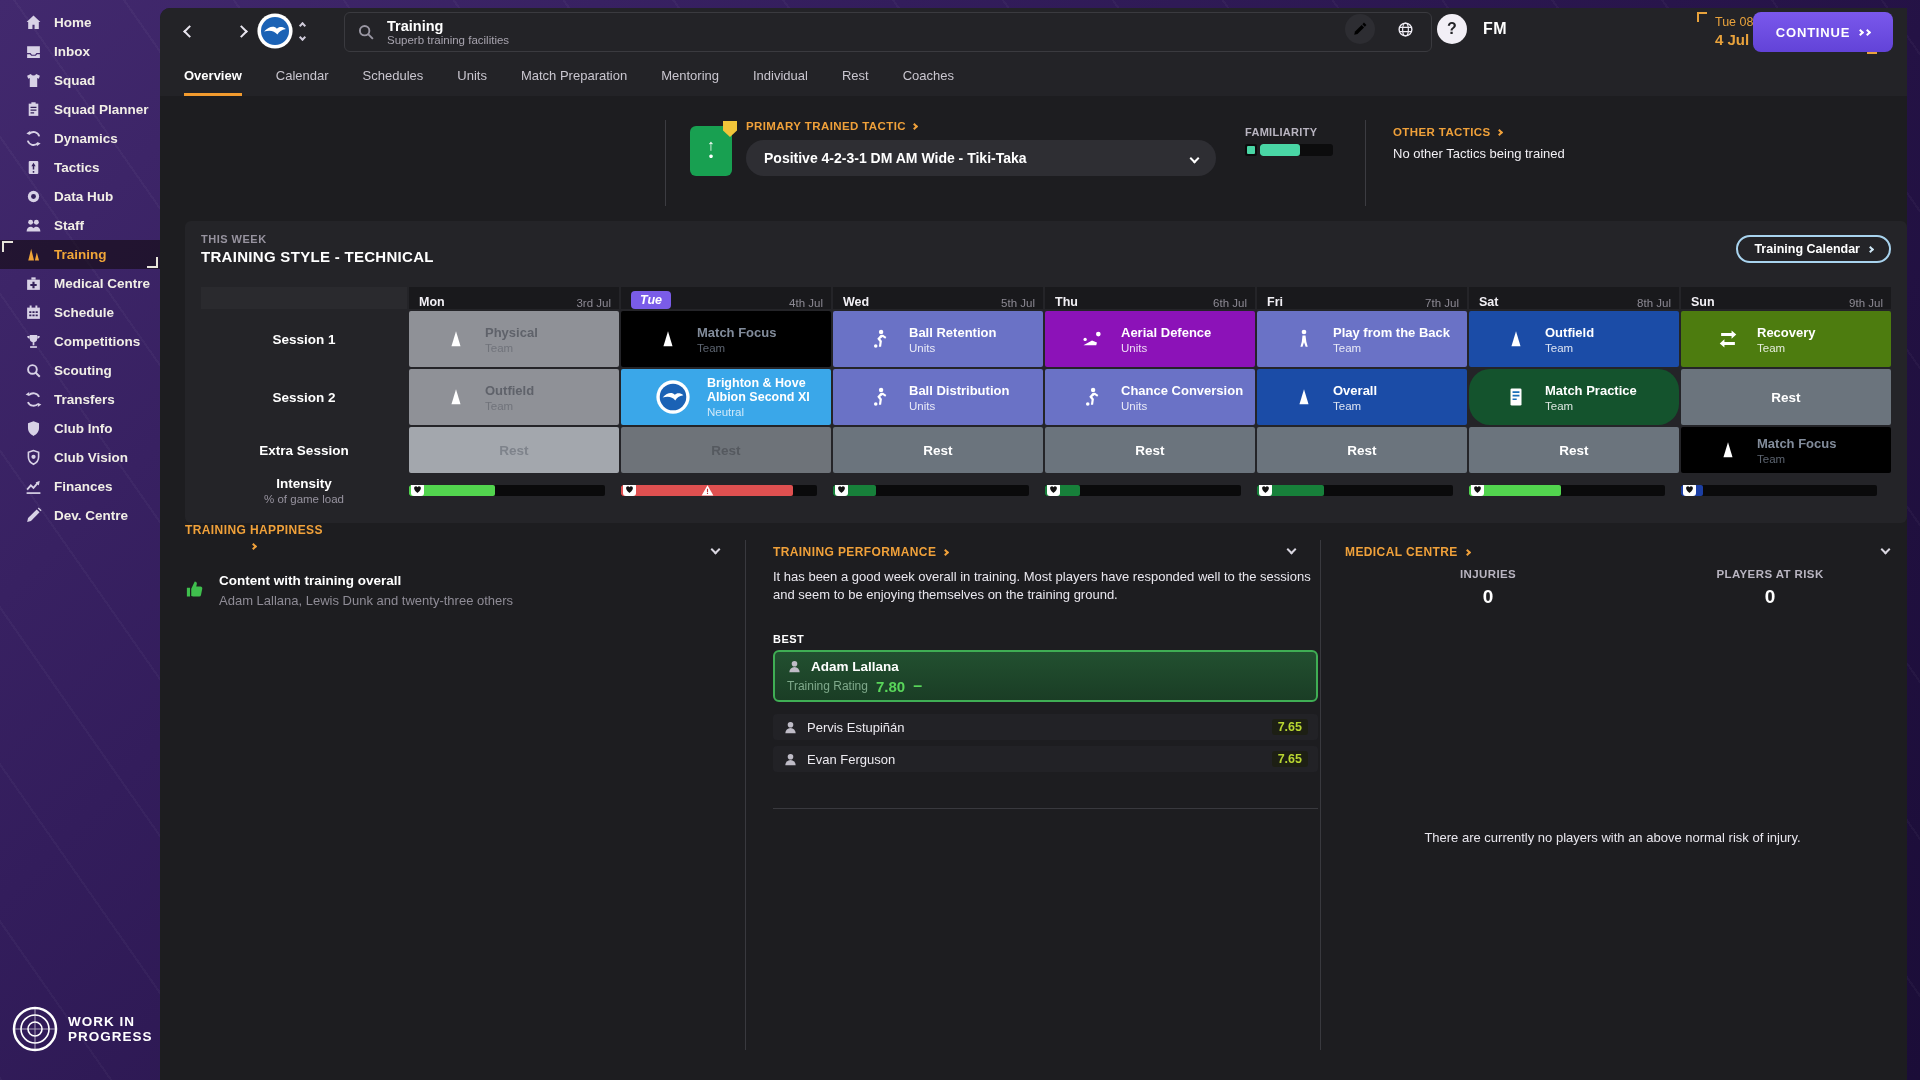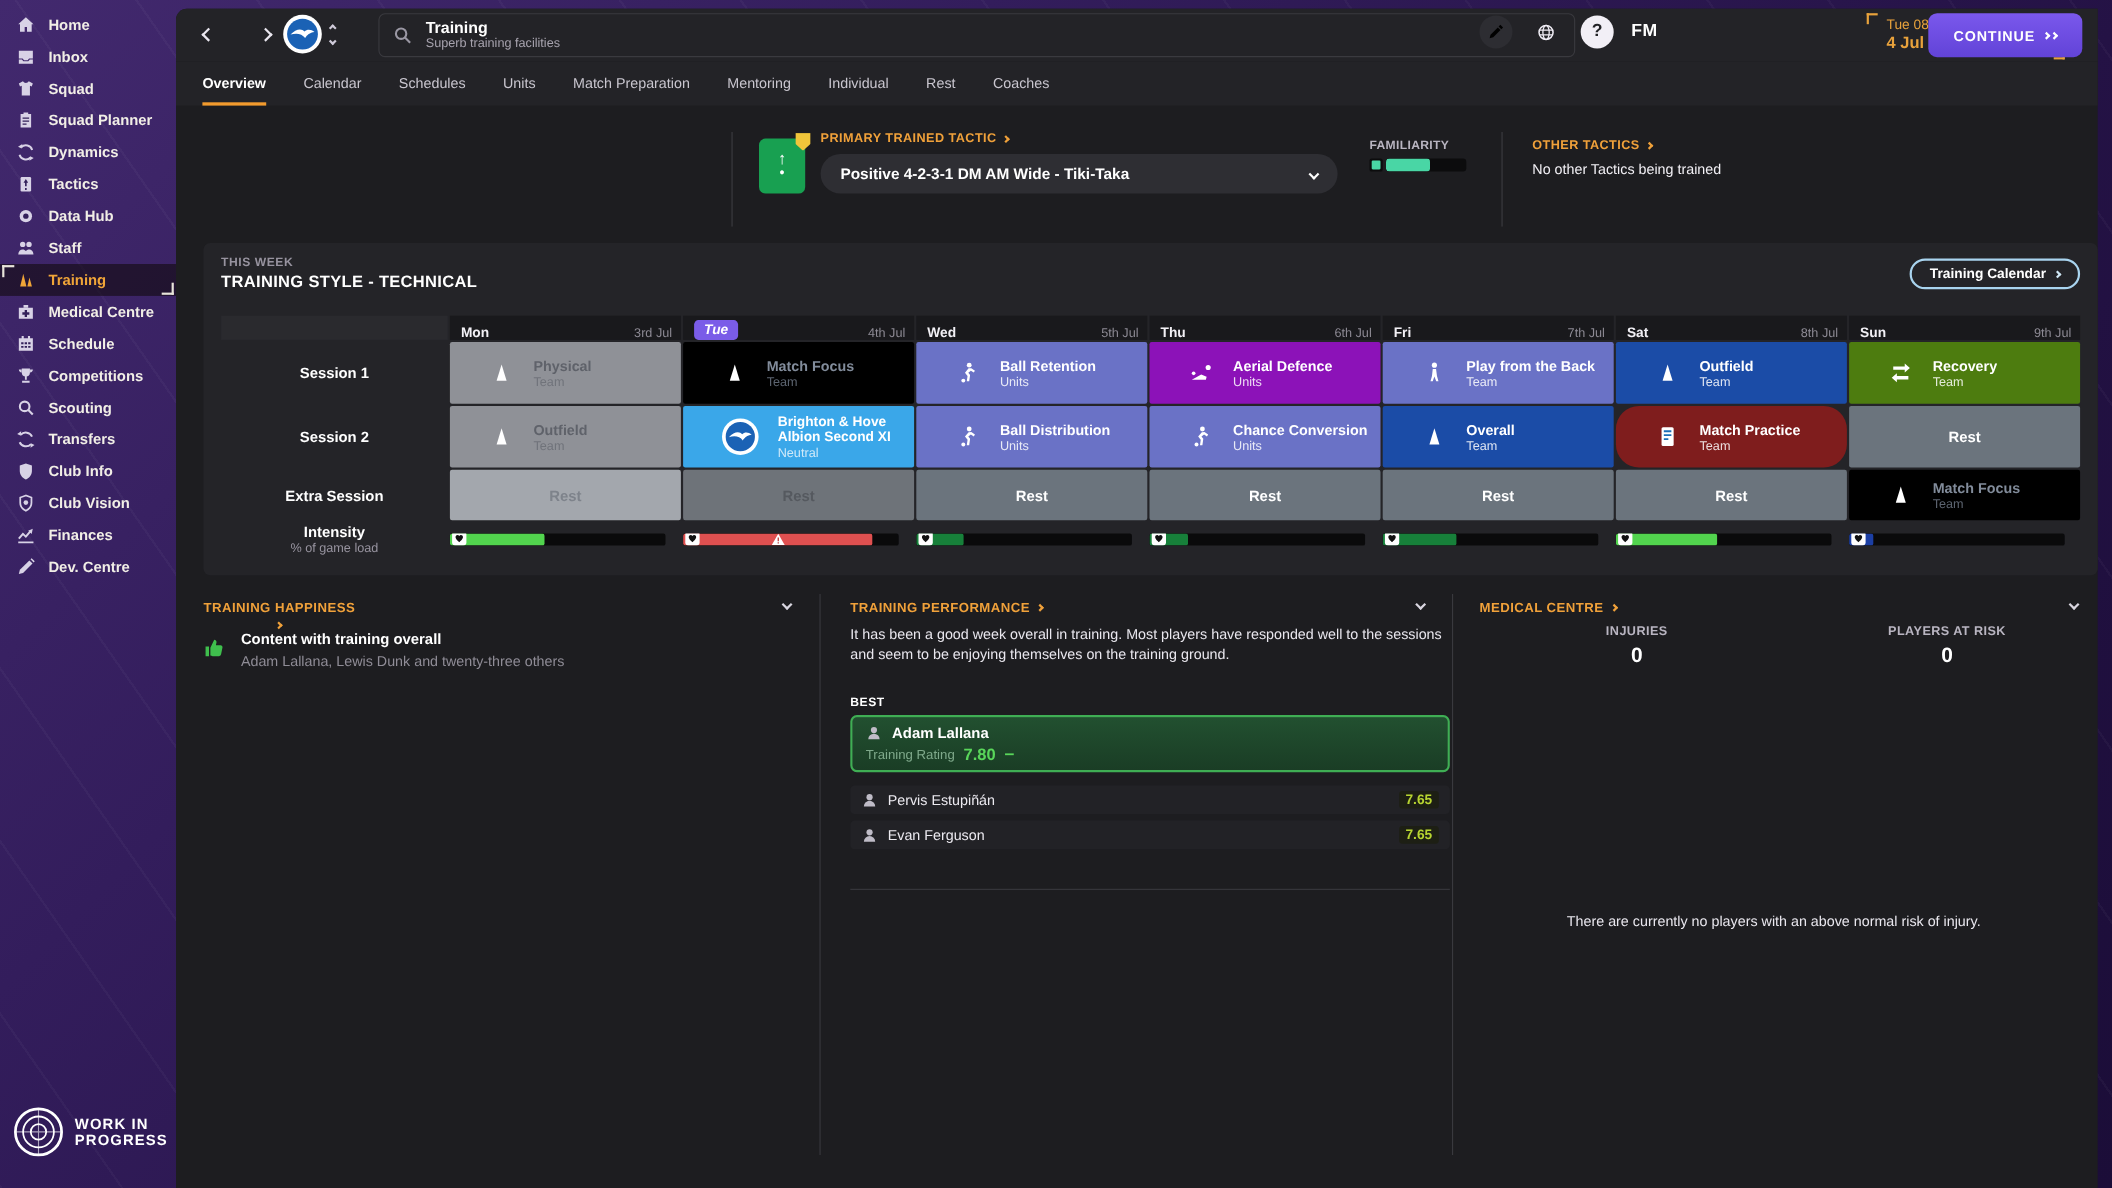--- a/index.html
+++ b/index.html
@@ -4,21 +4,21 @@
 <style>
   html,body{margin:0;padding:0;background:#17092b;}
   *{box-sizing:border-box;font-family:"Liberation Sans","DejaVu Sans",sans-serif;}
   #stage{position:relative;width:1920px;height:1080px;overflow:hidden;
     background:linear-gradient(135deg,#42296e 0%,#331d5c 30%,#241245 65%,#1b0d38 100%);}
   #stage::before{content:"";position:absolute;inset:0;
     background:repeating-linear-gradient(55deg,rgba(255,255,255,.03) 0 2px,transparent 2px 90px);
     pointer-events:none;}
   
   .sidebar{position:absolute;left:0;top:0;width:160px;height:1080px;padding-top:8px;}
-  .s-item{display:flex;align-items:center;gap:12px;height:29px;padding-left:15px;color:#f1eee6;
+  .s-item{display:flex;align-items:center;gap:12px;height:29px;padding-left:25px;color:#f1eee6;
     font-size:13.5px;font-weight:bold;cursor:pointer;position:relative;}
   .s-ico{width:17px;height:17px;color:#d8d2e6;flex:0 0 17px;}
   .s-ico svg{width:100%;height:100%;}
   .s-item.active{background:rgba(12,8,4,.55);color:#f0a538;}
   .s-item.active .s-ico{color:#f0a538;}
   .s-item.active::before{content:"";position:absolute;left:2px;top:1px;width:9px;height:9px;
     border-left:2px solid #e8e4da;border-top:2px solid #e8e4da;}
   .s-item.active::after{content:"";position:absolute;right:2px;bottom:1px;width:9px;height:9px;
     border-right:2px solid #e8e4da;border-bottom:2px solid #e8e4da;}
   .wip{position:absolute;left:12px;bottom:28px;display:flex;align-items:center;gap:10px;color:#fff;}
@@ -109,21 +109,21 @@
   .c-title{font-size:13px;font-weight:bold;line-height:15px;}
   .c-sub{font-size:11.5px;margin-top:2px;opacity:.85;}
   .cell.center{justify-content:center;padding-left:0;}
   .c-rest{font-size:13.5px;font-weight:bold;}
   
   .v-past{background:#8f9197;}           .v-past .c-title{color:#5f626a;} .v-past .c-sub{color:#6b6e76;}
   .v-night{background:#000000;}          .v-night .c-title{color:#828c9b;} .v-night .c-sub{color:#6d7684;}
   .v-periwinkle{background:#6a72c6;color:#fff;} .v-periwinkle .c-title,.v-periwinkle .c-sub{color:#fff;}
   .v-magenta{background:#8c12b8;color:#fff;}    .v-magenta .c-title,.v-magenta .c-sub{color:#fff;}
   .v-darkblue{background:#1b4ca7;color:#fff;}   .v-darkblue .c-title,.v-darkblue .c-sub{color:#fff;}
-  .v-brightblue{background:#7f1d1d;color:#fff;border-radius:21px;} .v-brightblue .c-title,.v-brightblue .c-sub{color:#fff;}
+  .v-brightblue{background:#14532d;color:#fff;border-radius:21px;} .v-brightblue .c-title,.v-brightblue .c-sub{color:#fff;}
   .v-lightblue{background:#3aa7e9;color:#fff;}  .v-lightblue .c-title{font-size:12.5px;line-height:14px;} .v-lightblue .c-sub{color:#eaf5fc;}
   .v-teal{background:#4d7c0f;color:#fff;}       .v-teal .c-title,.v-teal .c-sub{color:#fff;}
   .v-slate{background:#6b747d;}          .v-slate .c-rest{color:#fff;}
   .v-restpast1{background:#a3a7ad;}      .v-restpast1 .c-rest{color:#7e838b;}
   .v-restpast2{background:#6e7379;}      .v-restpast2 .c-rest{color:#55595f;}
   
   .ibarcell{display:flex;align-items:center;padding-right:14px;}
   .itrack{position:relative;flex:1;height:11px;background:#0a0a0b;border-radius:2px;display:flex;align-items:center;padding:0;overflow:hidden;}
   .hbox{position:absolute;left:2px;top:-1.5px;width:13px;height:13px;background:#fff;border-radius:3px;z-index:3;
     display:flex;align-items:center;justify-content:center;color:#111;}
@@ -746,21 +746,21 @@
               </span>
               <div class="ifill" style="width: 11%; background: rgb(28, 63, 164);"></div>
             </div>
           </div>
         </div>
     </section>
 
     <div class="bdiv" style="left:585px;"></div>
     <div class="bdiv" style="left:1160px;"></div>
 
-    <div class="panelhead" style="left:25px;top:537px;flex-direction:column;">
+    <div class="panelhead" style="left:25px;top:515px;flex-direction:column;">
       <span>TRAINING HAPPINESS</span>
         <span class="chev r sm"></span>
     </div>
     <span class="panelchev chev d" style="left:552px;top:538px;"></span>
     <div class="hap-item">
       <svg class="thumb" viewBox="0 0 16 16" fill="currentColor">
           <path d="M1.5 7H4v7H1.5Z"></path>
           <path d="M5 13.6V7.8L7.8 2c.9 0 1.7.7 1.7 1.7L9 6h3.4c.9 0 1.6.8 1.4 1.7l-1 5A1.5 1.5 0 0 1 11.3 14H6.6A5.6 5.6 0 0 1 5 13.6Z"></path>
         </svg>
       <div>

